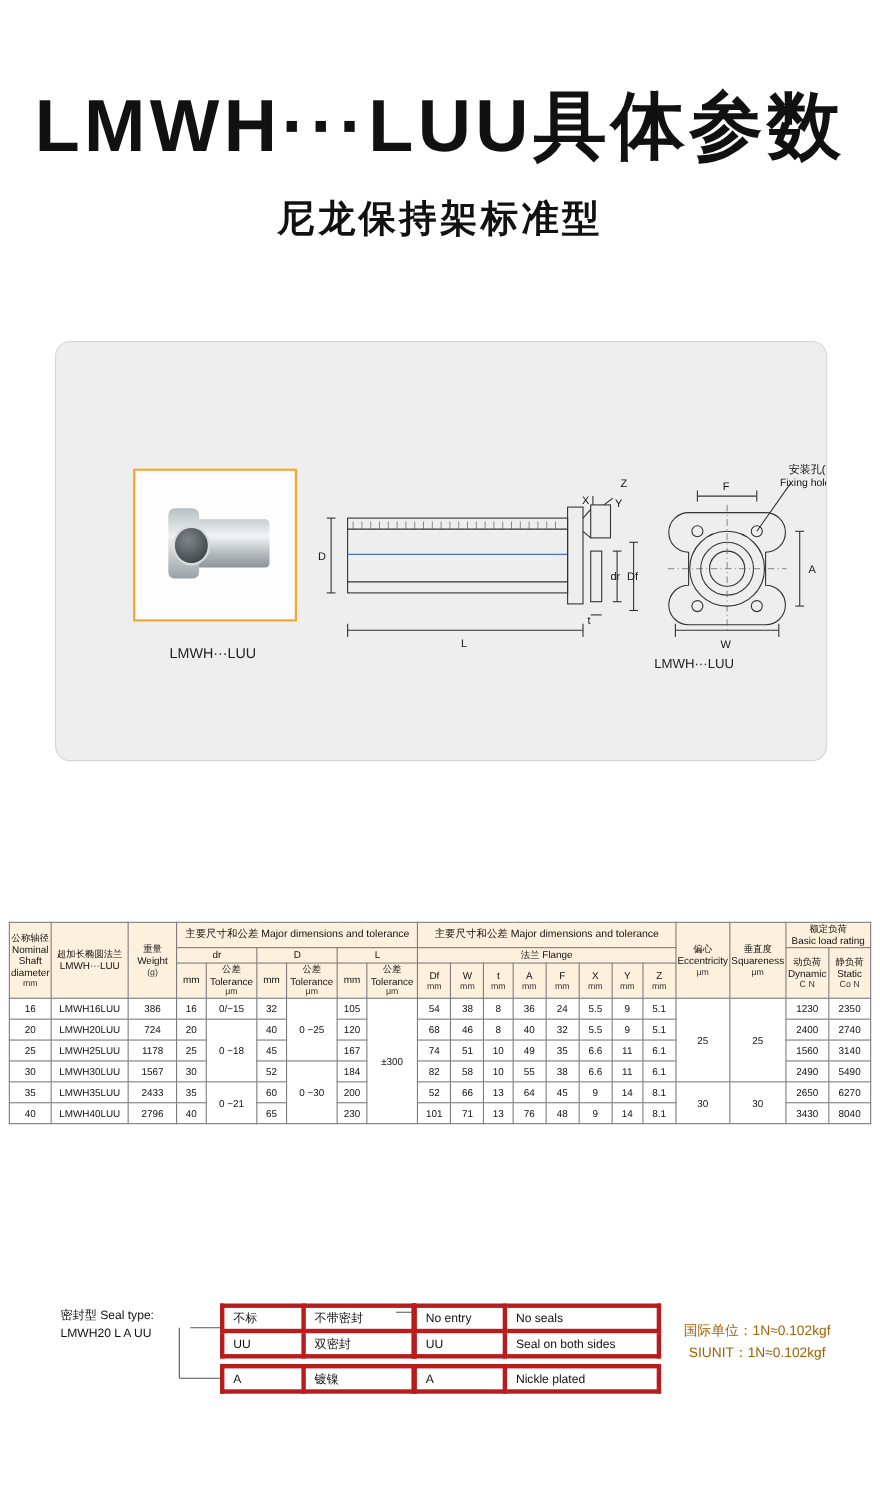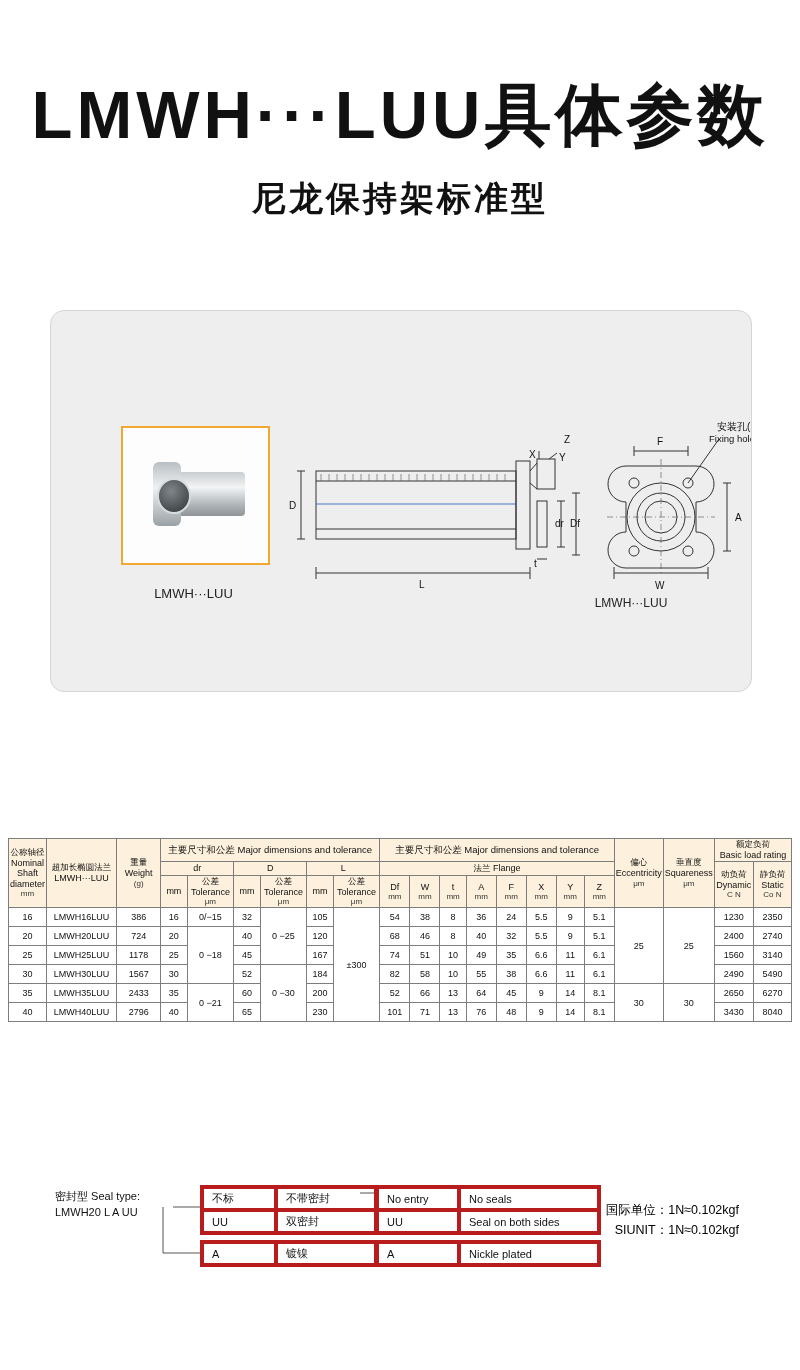--- a/index.html
+++ b/index.html
@@ -171,26 +171,26 @@
     white-space: nowrap;
   }
   .leg-a { position: absolute; left: 145px; top: 0px; }
   .leg-b { position: absolute; left: 320px; top: 0px; }
   .leg-c { position: absolute; left: 145px; top: 55px; }
   .leg-d { position: absolute; left: 320px; top: 55px; }
   .legend svg { position: absolute; left: 0; top: 0; }
 
   .units {
     position: absolute;
-    right: 61px;
+    right: 45px;
     top: 1200px;
     font-size: 12.5px;
     line-height: 1.6;
-    text-align: right;
-    color: #000000;
+    text-align: center;
+    color: #a16207;
   }
 </style>
 </head>
 <body>
 
 <div class="header">
   <div class="title-main">LMWH···LUU具体参数</div>
   <div class="title-sub">尼龙保持架标准型</div>
 </div>
 

